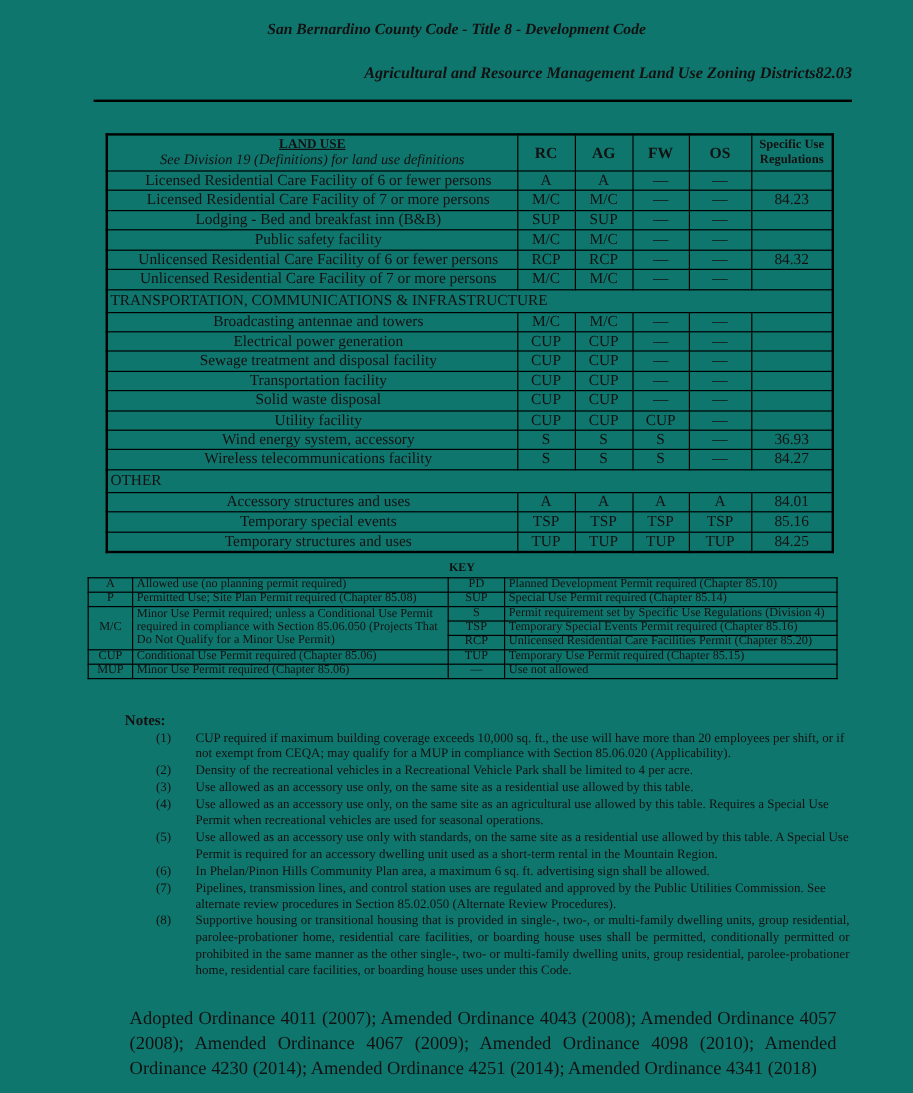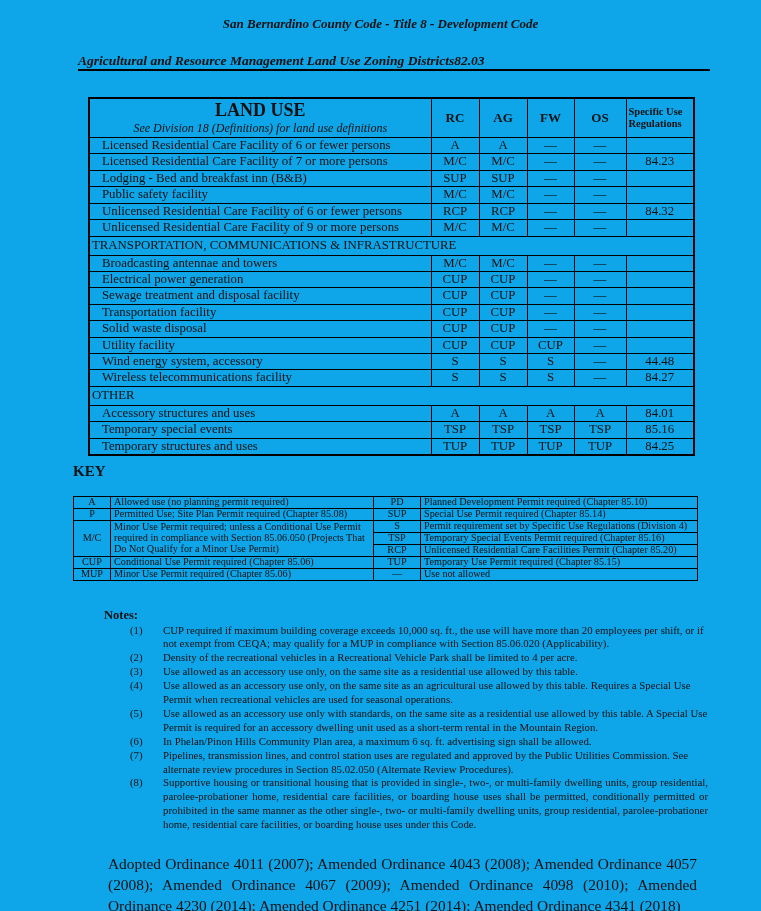--- a/index.html
+++ b/index.html
@@ -1,63 +1,64 @@
 <!DOCTYPE html>
 <html><head>
 <meta charset="utf-8">
 <style>
   html, body { margin: 0; padding: 0; background: #fff; }
   .page {
     position: relative;
     width: 761px;
     height: 911px;
-    background: #0ea5e9;
+    background: #0f766e;
     font-family: "Liberation Serif", serif;
     color: #111;
     overflow: hidden;
   }
   .doc-header {
     padding-top: 16px;
     text-align: center;
     font-weight: bold;
     font-style: italic;
     font-size: 13px;
   }
   .sub-header {
     display: flex;
-    justify-content: flex-start;
+    justify-content: flex-end;
     margin: 21px 51px 0 78px;
     border-bottom: 2.5px solid #000;
-    padding-bottom: 0;
+    padding-bottom: 14px;
     font-weight: bold;
     font-style: italic;
     font-size: 13.5px;
   }
   table { border-collapse: collapse; table-layout: fixed; }
   .use-table {
     margin: 26px 0 0 88px;
     width: 605px;
     border: 2px solid #000;
   }
   .use-table th, .use-table td { border: 1px solid #000; vertical-align: middle; }
   .use-table thead th { border-bottom: 1.5px solid #000; padding: 1px 2px; }
-  .lu-title { font-weight: bold; font-size: 18px; text-align: center; }
+  .lu-title { font-weight: bold; font-size: 11px; text-align: center; text-decoration: underline; }
   .lu-sub { font-weight: normal; font-style: italic; font-size: 12px; text-align: center; }
   .zone-col { font-size: 13px; font-weight: bold; text-align: center; }
-  .spec-col { font-size: 10.5px; font-weight: bold; text-align: left; line-height: 1.15; }
-  .use-cell { font-size: 12.8px; padding: 1px 2px 1px 12px; line-height: 1.05; }
+  .spec-col { font-size: 10.5px; font-weight: bold; text-align: center; line-height: 1.15; }
+  .use-cell { font-size: 12.8px; padding: 1px 2px 1px 12px; line-height: 1.05; text-align: center; }
   .val-cell { font-size: 12.8px; text-align: center; padding: 1px 0; line-height: 1.05; }
   .val-cell.note-ref { font-size: 8.5px; vertical-align: top; padding-top: 0; line-height: 1.2; }
   .sup-ref { font-size: 8.5px; }
   .section-cell { font-weight: normal; font-size: 12.8px; padding: 1.5px 2px; }
   .key-title {
     width: 624px;
-    margin: 7px 0 16px 73px;
+    margin: 7px 0 2px 73px;
+    text-align: center;
     font-weight: bold;
-    font-size: 15px;
+    font-size: 10px;
   }
   .key-table {
     margin: 2px 0 0 73px;
     width: 624px;
     border: 1.5px solid #000;
   }
   .key-table td {
     border: 1px solid #000;
     font-size: 10.2px;
     line-height: 10.9px;
@@ -97,21 +98,21 @@
         <col style="width:48px">
         <col style="width:48px">
       <col style="width:47px">
         <col style="width:52px">
         <col style="width:68px">
     </colgroup>
     <thead>
       <tr>
         <th>
           <div class="lu-title">LAND USE</div>
-          <div class="lu-sub">See Division 18 (Definitions) for land use definitions</div>
+          <div class="lu-sub">See Division 19 (Definitions) for land use definitions</div>
         </th>
         <th class="zone-col">RC</th>
         <th class="zone-col">AG</th>
         <th class="zone-col">FW</th>
         <th class="zone-col">OS</th>
         <th class="spec-col">Specific Use Regulations</th>
       </tr>
     </thead>
     <tbody>
         <tr class="use-row">
@@ -148,21 +149,21 @@
         </tr>
         <tr class="use-row">
           <td class="use-cell">Unlicensed Residential Care Facility of 6 or fewer persons</td>
           <td class="val-cell">RCP</td>
           <td class="val-cell">RCP</td>
           <td class="val-cell">—</td>
           <td class="val-cell">—</td>
           <td class="val-cell">84.32</td>
         </tr>
         <tr class="use-row">
-          <td class="use-cell">Unlicensed Residential Care Facility of 9 or more persons</td>
+          <td class="use-cell">Unlicensed Residential Care Facility of 7 or more persons</td>
           <td class="val-cell">M/C</td>
           <td class="val-cell">M/C</td>
           <td class="val-cell">—</td>
           <td class="val-cell">—</td>
           <td class="val-cell"></td>
         </tr>
         <tr class="section-row">
           <td class="section-cell" colspan="6">TRANSPORTATION, COMMUNICATIONS &amp; INFRASTRUCTURE</td>
         </tr>
         <tr class="use-row">
@@ -212,21 +213,21 @@
           <td class="val-cell">CUP</td>
           <td class="val-cell">—</td>
           <td class="val-cell"></td>
         </tr>
         <tr class="use-row">
           <td class="use-cell">Wind energy system, accessory</td>
           <td class="val-cell">S</td>
           <td class="val-cell">S</td>
           <td class="val-cell">S</td>
           <td class="val-cell">—</td>
-          <td class="val-cell">44.48</td>
+          <td class="val-cell">36.93</td>
         </tr>
         <tr class="use-row">
           <td class="use-cell">Wireless telecommunications facility</td>
           <td class="val-cell">S</td>
           <td class="val-cell">S</td>
           <td class="val-cell">S</td>
           <td class="val-cell">—</td>
           <td class="val-cell">84.27</td>
         </tr>
         <tr class="section-row">

